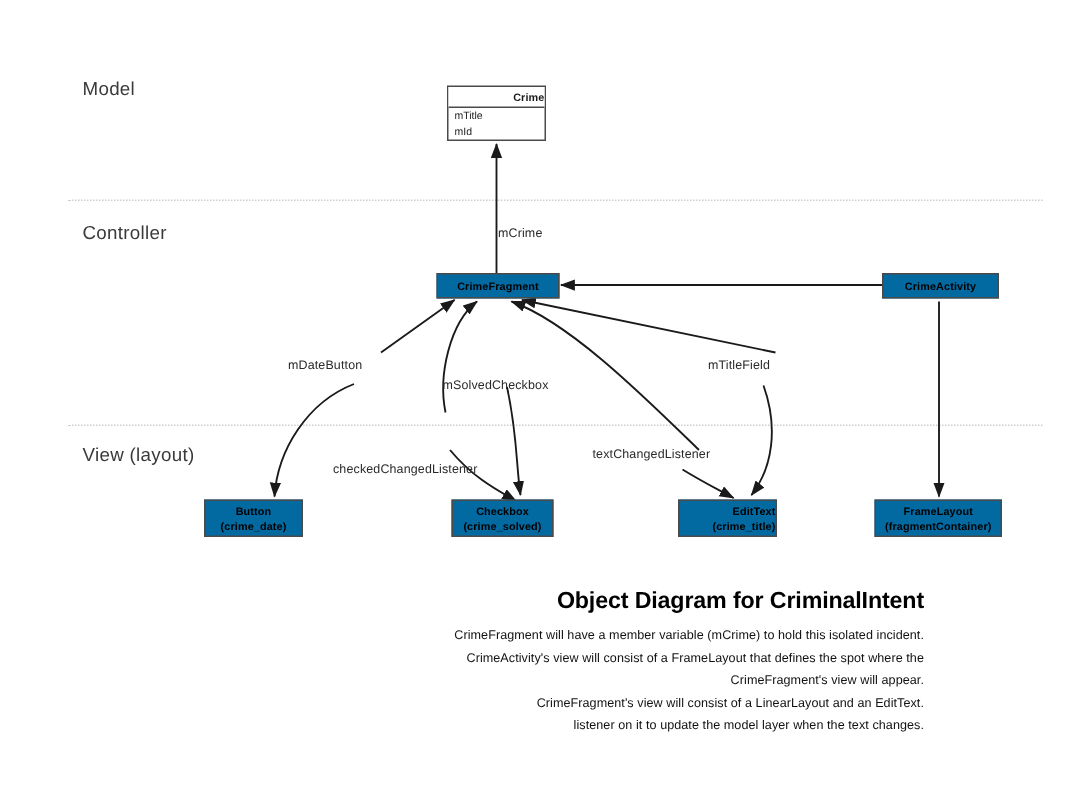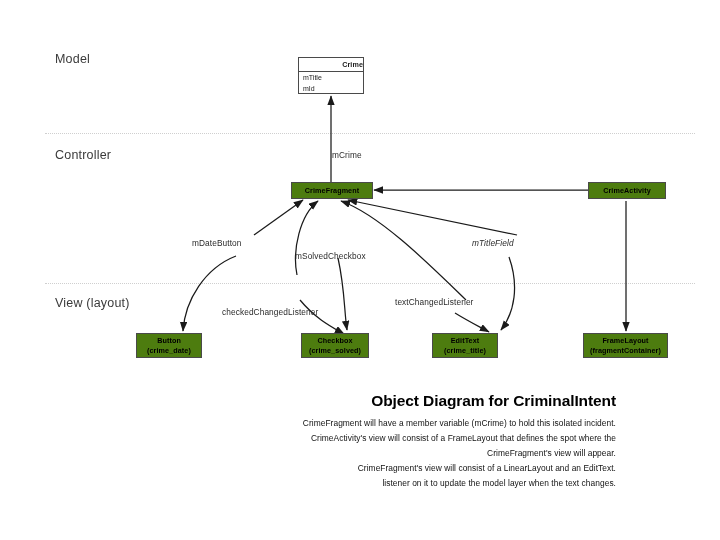--- a/index.html
+++ b/index.html
@@ -53,21 +53,21 @@
     left: 45px;
     width: 650px;
     height: 0;
     border-top: 1px dotted #cfcfcf;
   }
 
   
   .node {
     position: absolute;
     box-sizing: border-box;
-    background: #4d7c0f;
+    background: #0369a1;
     border: 1px solid #4a4a4a;
     text-align: center;
     font-size: 7.2px;
     font-weight: bold;
     line-height: 1.32;
     color: #000000;
     letter-spacing: 0.1px;
     display: flex;
     flex-direction: column;
     justify-content: center;
@@ -199,37 +199,37 @@
     <div class="node" style="left:136px; top:333px; width:66px; height:25px;">
       <div>Button</div>
       <div class="l2">(crime_date)</div>
     </div>
 
     <div class="node" style="left:301px; top:333px; width:68px; height:25px;">
       <div>Checkbox</div>
       <div class="l2">(crime_solved)</div>
     </div>
 
-    <div class="node" style="left:432px; top:333px; width:66px; height:25px;">
+    <div class="node" style="left:452px; top:333px; width:66px; height:25px;align-items:flex-end;">
       <div>EditText</div>
       <div class="l2">(crime_title)</div>
     </div>
 
     <div class="node" style="left:583px; top:333px; width:85px; height:25px;text-align:right;">
       <div>FrameLayout</div>
       <div class="l2">(fragmentContainer)</div>
     </div>
 
     <div class="edge-label" style="left:308px; top:150px;padding-left:24px;">mCrime</div>
 
     <div class="edge-label" style="left:192px; top:238px;">mDateButton</div>
 
     <div class="edge-label" style="left:295px; top:251px;">mSolvedCheckbox</div>
 
-    <div class="edge-label" style="left:472px; top:238px;font-style:italic;">mTitleField</div>
+    <div class="edge-label" style="left:472px; top:238px;">mTitleField</div>
 
     <div class="edge-label" style="left:222px; top:307px;">checkedChangedListener</div>
 
     <div class="edge-label" style="left:395px; top:297px;">textChangedListener</div>
 
   </div>
 
   <div id="caption">
     <div id="caption-title">Object Diagram for CriminalIntent</div>
     <div id="caption-lines">

